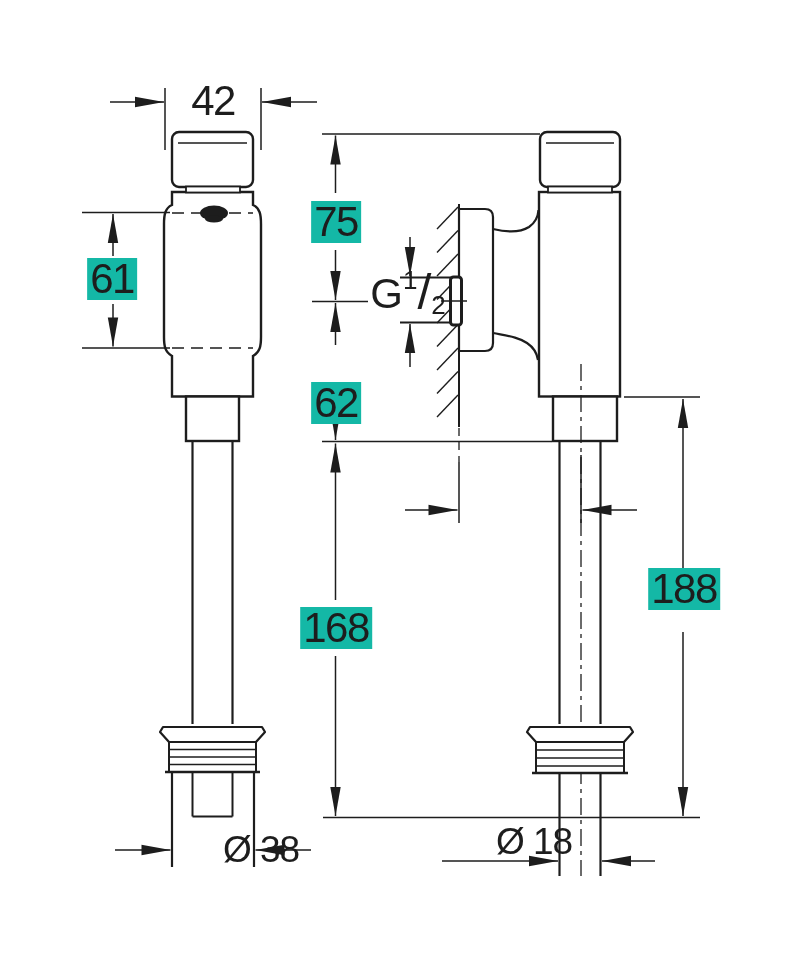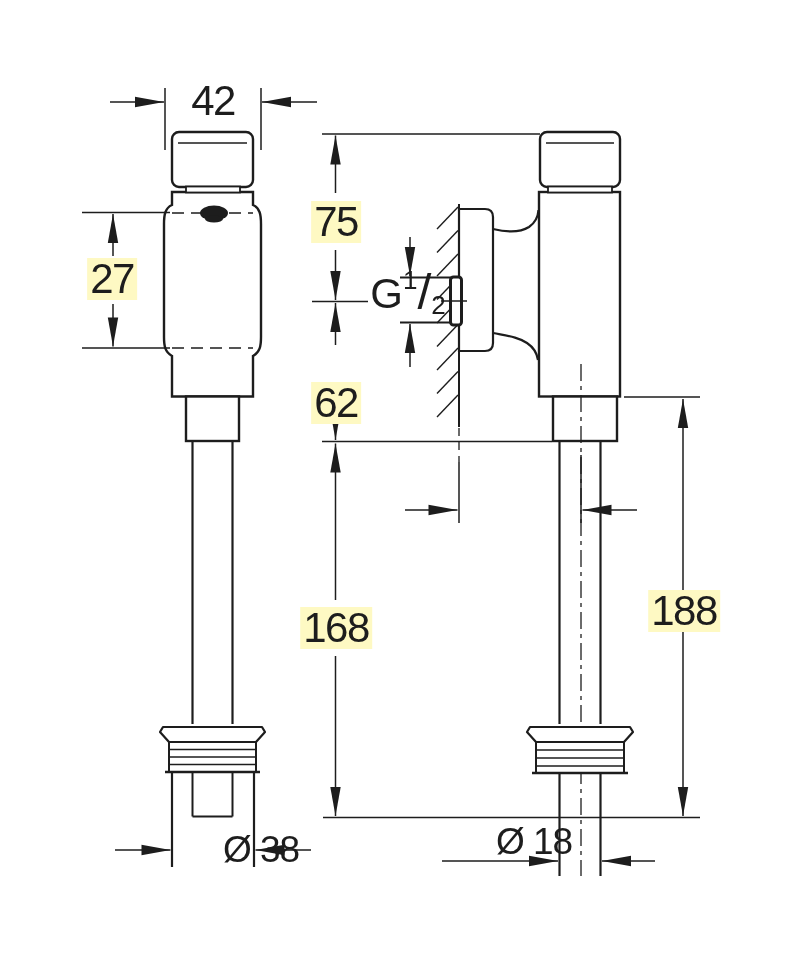--- a/index.html
+++ b/index.html
@@ -7,21 +7,21 @@
     width:800px;height:960px;background:#ffffff;position:relative;overflow:hidden;
     font-family:"Liberation Sans", sans-serif;
   }
   .stage{position:absolute;left:0;top:0;width:800px;height:716px;}
   svg{position:absolute;left:0;top:0;}
   .lbl{
     position:absolute;transform:translate(-50%,-50%);
     font-size:42px;letter-spacing:-1.5px;color:#1d1d1d;white-space:nowrap;
     line-height:1;z-index:5;
   }
-  .lbl.bg{background:#fef9c3;padding:0 3px;}
+  .lbl.bg{background:#14b8a6;padding:0 3px;}
   .lbl.dia{font-size:37px;letter-spacing:-1px;margin-left:48px;}
   .thread-lbl{
     position:absolute;transform:translate(-50%,-50%);display:flex;align-items:center;
     color:#1d1d1d;z-index:5;line-height:1;white-space:nowrap;
   }
   .thread-lbl .g{font-size:42px;}
   .thread-lbl .sup{font-size:26px;transform:translateY(-14px);}
   .thread-lbl .slash{font-size:50px;font-weight:300;transform:translateY(-2px);}
   .thread-lbl .sub{font-size:26px;transform:translateY(11px);}
 </style>
@@ -178,35 +178,35 @@
     <line x1="115" y1="850" x2="170.5" y2="850" marker-end="url(#arr)"></line>
     <line x1="311" y1="850" x2="255.5" y2="850" marker-end="url(#arr)"></line>
 
     <line x1="442" y1="861" x2="558" y2="861" marker-end="url(#arr)"></line>
     <line x1="655" y1="861" x2="602" y2="861" marker-end="url(#arr)"></line>
   </g>
 </svg>
 
 <div class="lbl" style="left:213px;top:101px;">42</div>
 
-<div class="lbl bg" style="left:112px;top:279px;">27</div>
+<div class="lbl bg" style="left:112px;top:279px;">61</div>
 
 <div class="lbl bg" style="left:336px;top:222px;">75</div>
 
 <div class="lbl bg" style="left:336px;top:371px;margin-top:32px;">62</div>
 
 <div class="thread-lbl" style="left:408px;top:294px;">
   <span class="g">G</span>
       <span class="sup">1</span>
       <span class="slash">/</span>
       <span class="sub">2</span>
 </div>
 
 
 <div class="lbl bg" style="left:336px;top:628px;">168</div>
 
-<div class="lbl bg" style="left:684px;top:611px;">188</div>
+<div class="lbl bg" style="left:684px;top:589px;">188</div>
 
 <div class="lbl dia" style="left:213px;top:849px;">Ø 38</div>
 
 <div class="lbl dia" style="left:486px;top:841px;">Ø 18</div>
 
 </div>
 
 </body></html>

